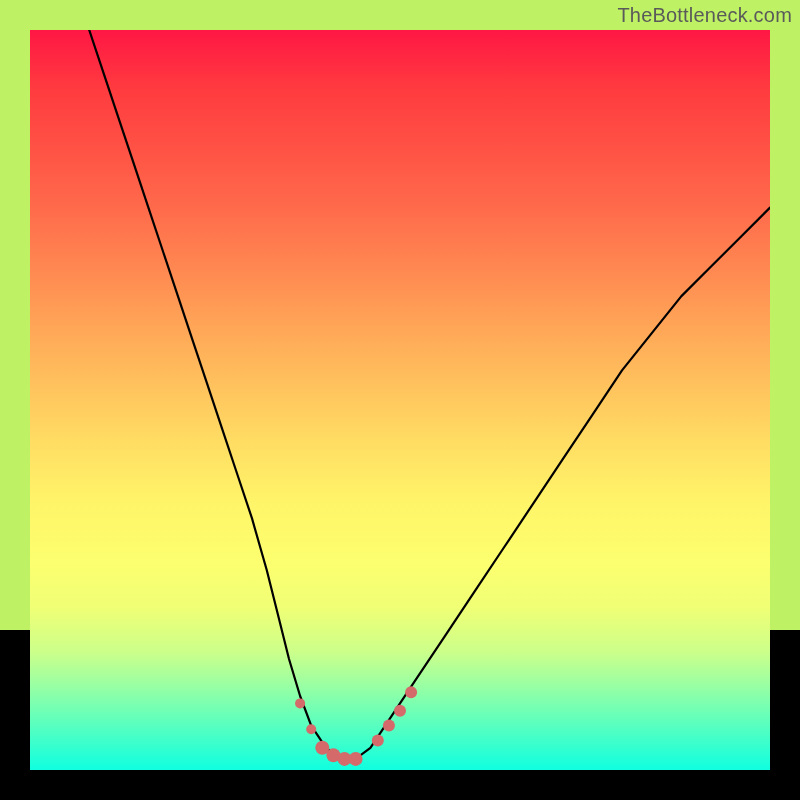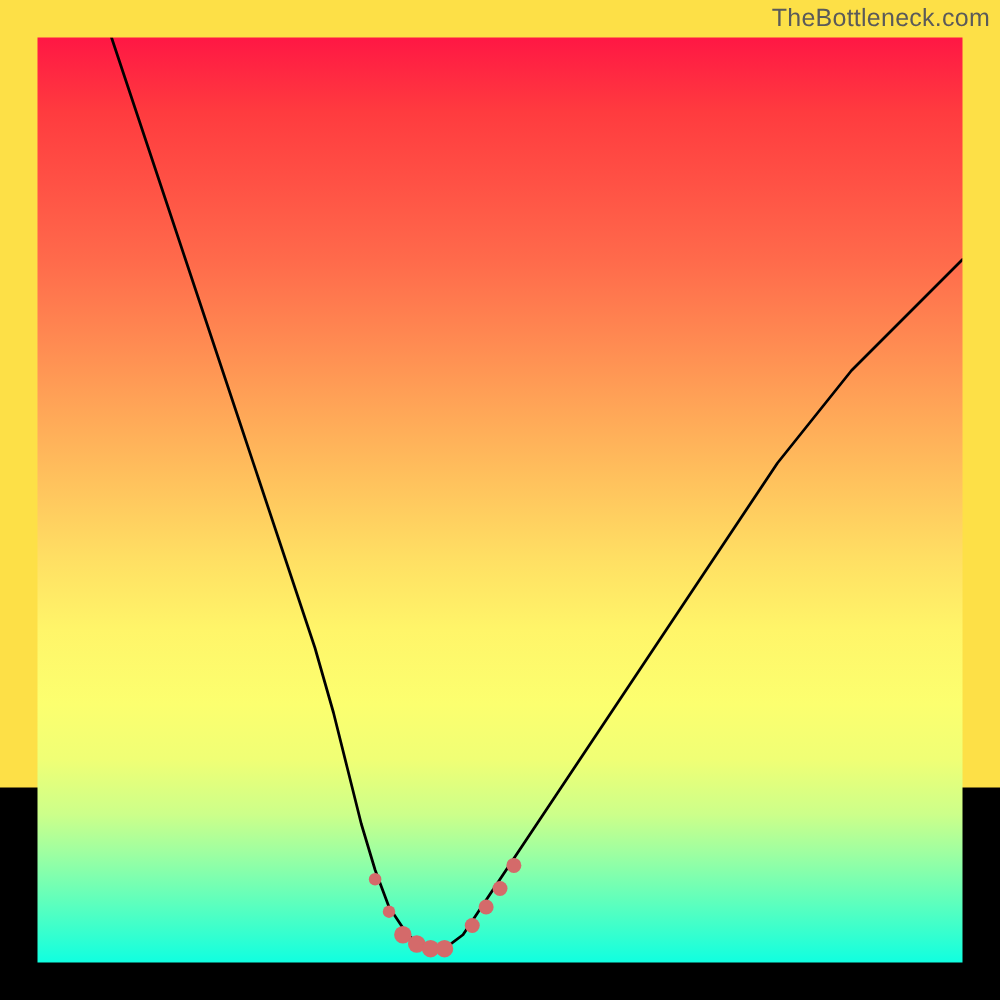--- a/index.html
+++ b/index.html
@@ -1,21 +1,21 @@
 <!DOCTYPE html>
 <html><head>
 <meta charset="utf-8">
 <style>
   * { margin: 0; padding: 0; box-sizing: border-box; }
   html, body { width: 800px; height: 800px; overflow: hidden; background: #000; }
   .frame {
     position: relative;
     width: 800px;
     height: 630px;
-    background: #fde047;
+    background: #bef264;
   }
   .plot-area {
     position: absolute;
     left: 30px;
     top: 30px;
     width: 740px;
     height: 740px;
     background: linear-gradient(to bottom,
       #ff1744 0%,
       #ff3b3f 8%,

